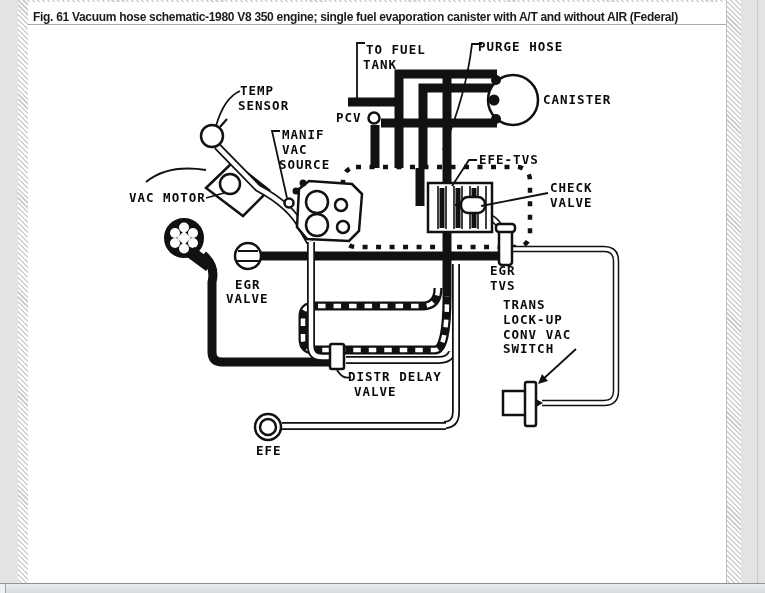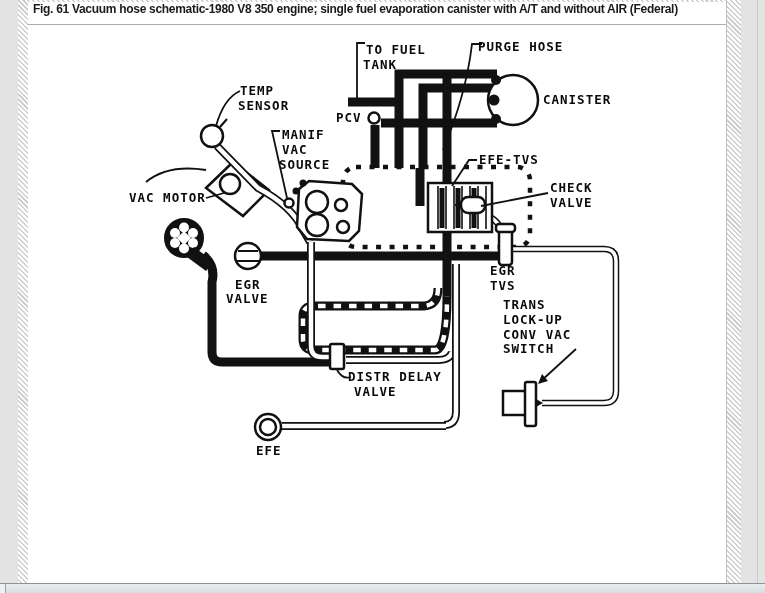--- a/index.html
+++ b/index.html
@@ -16,21 +16,21 @@
   .right-accent{
     position:absolute;left:757px;top:0;width:1px;height:583px;background:#c9c9c9;
   }
   
   .page{
     position:absolute;left:28px;top:2px;width:699px;height:581px;
     background:#ffffff;border-right:1px solid #bfbfbf;box-sizing:border-box;
   }
   .titlebar{
     height:22px;border-bottom:1px solid #ababab;
-    display:flex;align-items:flex-start;padding-left:5px;background:#ffffff;
+    display:flex;align-items:flex-end;padding-left:5px;background:#ffffff;
   }
   .titlebar span{
     font-size:12px;font-weight:bold;color:#1b1b1b;letter-spacing:-0.3px;white-space:nowrap;
   }
   .figure-svg{position:absolute;left:0;top:23px;}
   
   .hscroll{
     position:absolute;left:0;top:583px;width:765px;height:10px;
     border-top:1px solid #8d9298;background:linear-gradient(#eaedee,#d8dcdf);box-sizing:border-box;
   }

